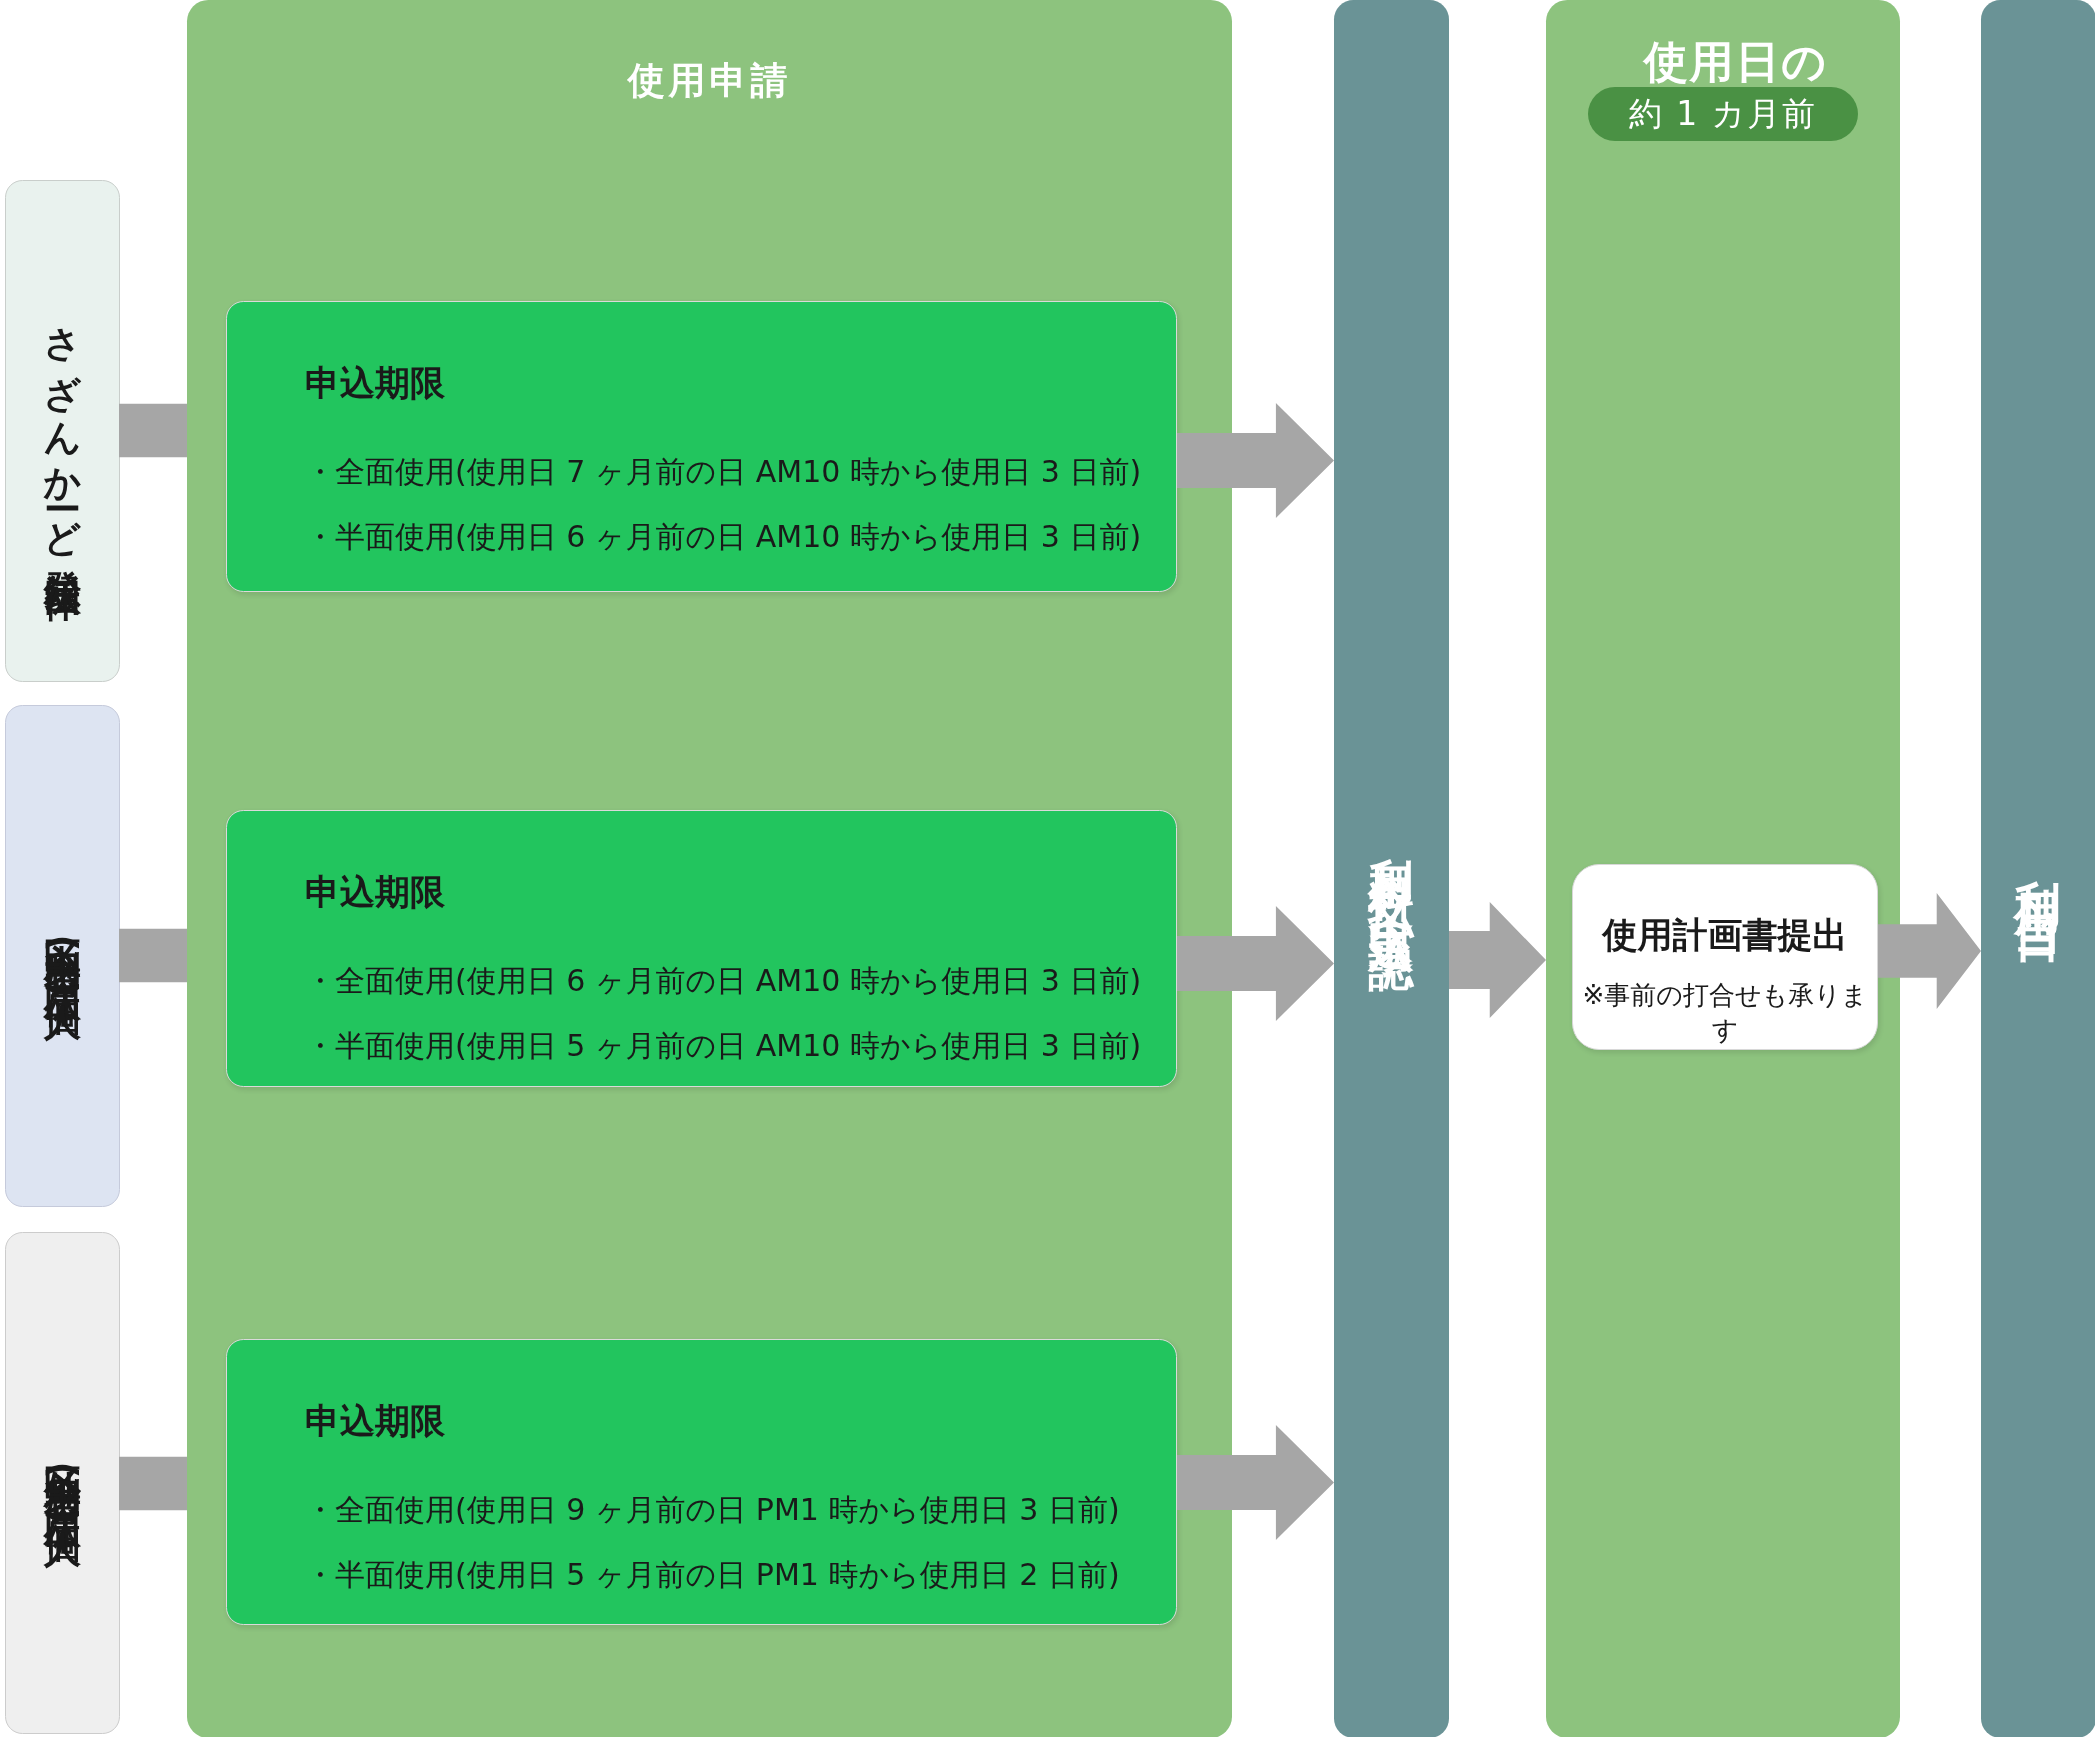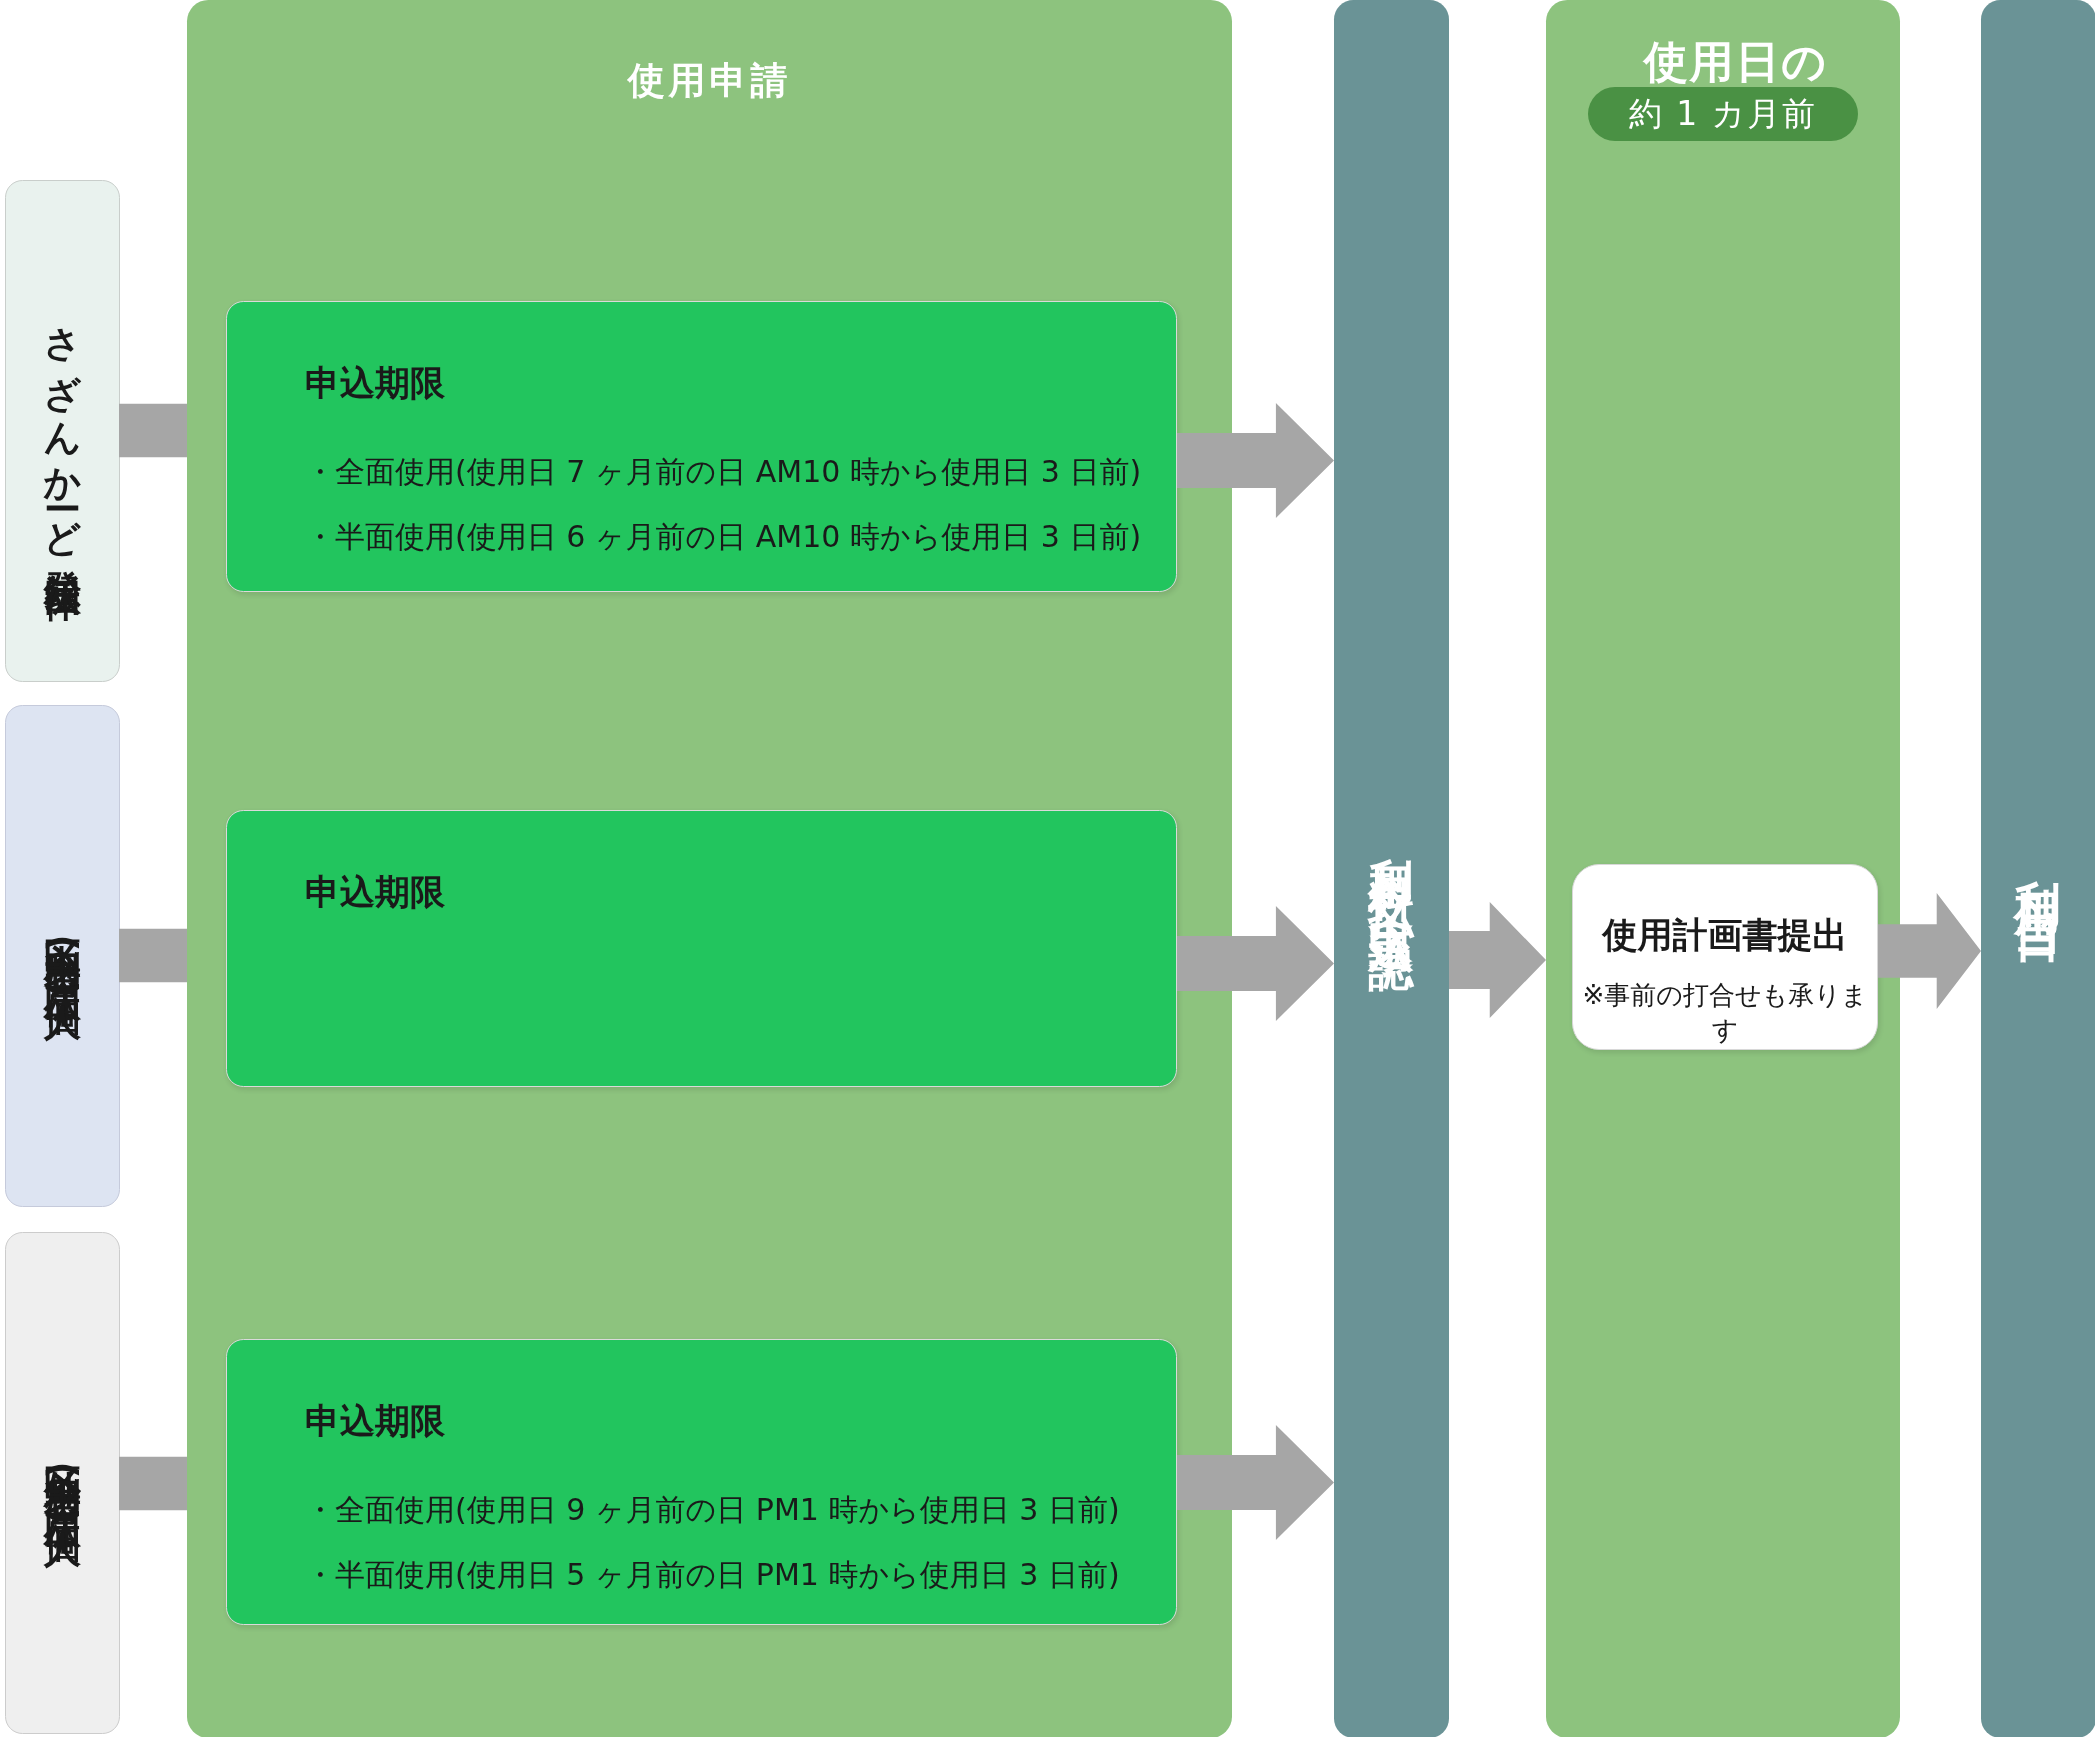--- a/index.html
+++ b/index.html
@@ -95,27 +95,31 @@
     <div class="deadline-box" id="deadline-box-1">
       <p class="box-title">申込期限</p>
       <ul class="box-items">
         <li>・全面使用(使用日 7 ヶ月前の日 AM10 時から使用日 3 日前)</li>
         <li>・半面使用(使用日 6 ヶ月前の日 AM10 時から使用日 3 日前)</li>
       </ul>
     </div>
 
     <div class="deadline-box" id="deadline-box-2">
       <p class="box-title">申込期限</p>
+      <ul class="box-items">
+        <li>・全面使用(使用日 6 ヶ月前の日 AM10 時から使用日 3 日前)</li>
+        <li>・半面使用(使用日 5 ヶ月前の日 AM10 時から使用日 3 日前)</li>
+      </ul>
     </div>
 
     <div class="deadline-box" id="deadline-box-3">
       <p class="box-title">申込期限</p>
       <ul class="box-items">
         <li>・全面使用(使用日 9 ヶ月前の日 PM1 時から使用日 3 日前)</li>
-        <li>・半面使用(使用日 5 ヶ月前の日 PM1 時から使用日 3 日前)</li>
+        <li>・半面使用(使用日 5 ヶ月前の日 PM1 時から使用日 2 日前)</li>
       </ul>
     </div>
   </div>
 
   <div class="arrow arrow-wide" id="arrow-b1"></div>
   <div class="arrow arrow-wide" id="arrow-b2"></div>
   <div class="arrow arrow-wide" id="arrow-b3"></div>
 
   <div class="teal-bar" id="bar-payment">
     <span>利用料支払・申込承認</span>

